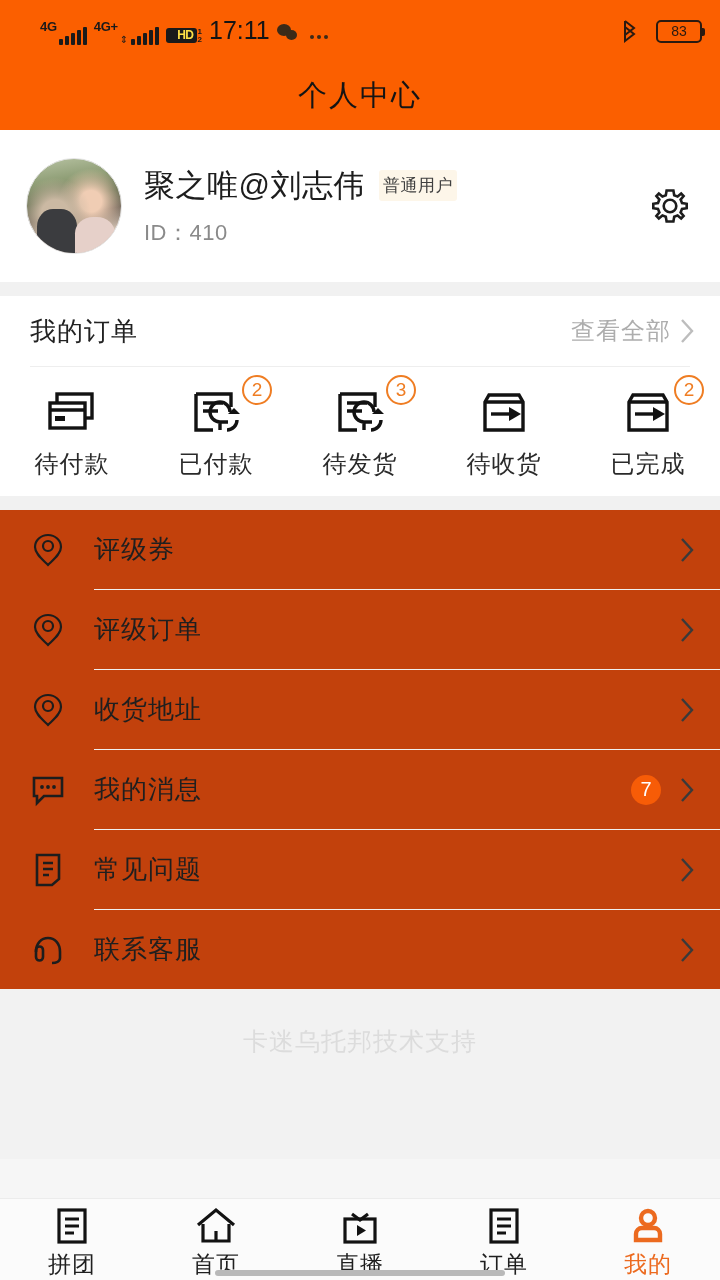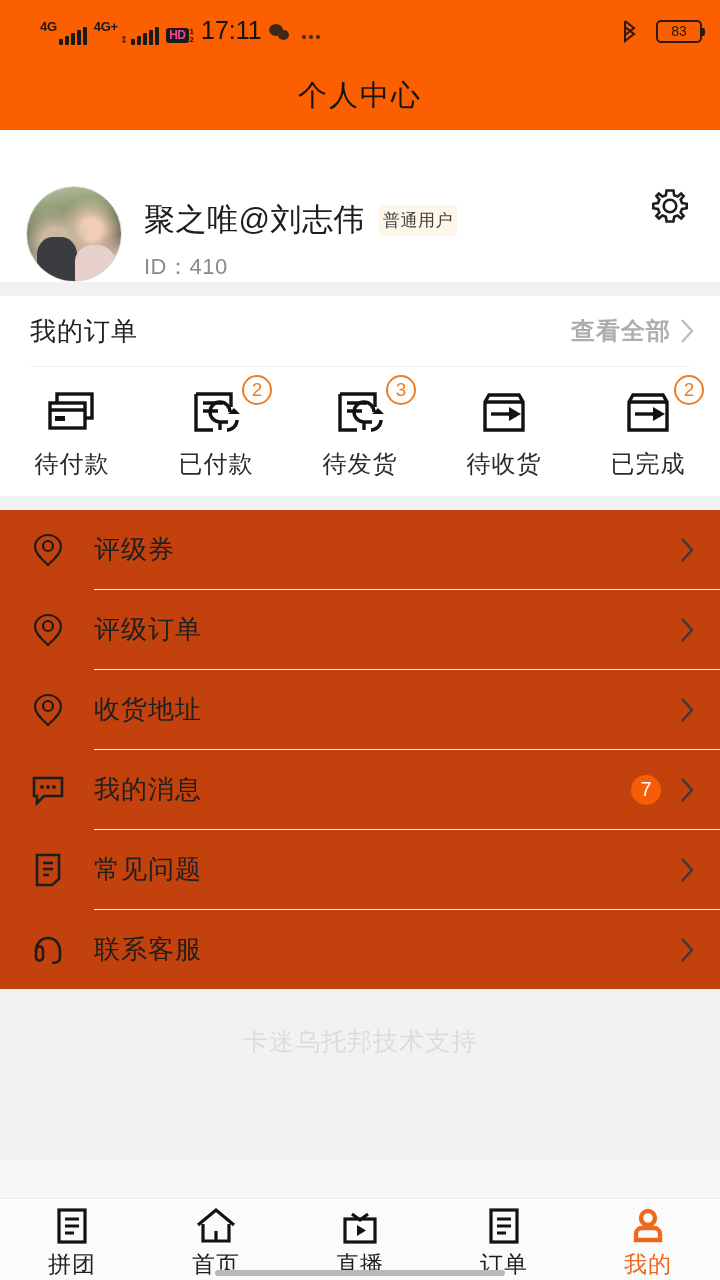--- a/index.html
+++ b/index.html
@@ -31,22 +31,22 @@
   .bars i:nth-child(4) { height: 15px; }
   .bars i:nth-child(5) { height: 18px; }
   .updown {
     font-size: 10px; color: #1a1a1a; line-height: 8px;
     margin-bottom: 1px; margin-right: 1px;
   }
   .hd-box {
     display: flex; align-items: center; gap: 1px; margin-bottom: 1px;
   }
   .hd {
-    background: #1a1a1a; color: #ec4899; font-size: 12px; font-weight: bold;
-    padding: 1px 3px 2px 3px; border-radius: 3px; line-height: 1;
+    background: #1a1a1a; color: #fde047; font-size: 12px; font-weight: bold;
+    padding: 1px 3px 2px 11px; border-radius: 3px; line-height: 1;
     letter-spacing: -0.5px;
   }
   .hd-frac {
     display: flex; flex-direction: column; font-size: 8px; line-height: 8px;
     color: #1a1a1a; font-weight: bold;
   }
   .clock {
     font-size: 25px; color: #141414; line-height: 1;
     margin-bottom: 2px; letter-spacing: 0px;
   }
@@ -78,21 +78,21 @@
   
   .appbar {
     height: 68px; background: #fb5f00;
     display: flex; align-items: center; justify-content: center;
   }
   .appbar-title { font-size: 29px; color: #141414; letter-spacing: 2px; }
 
   
   .profile {
     background: #ffffff; height: 152px;
-    display: flex; align-items: flex-end; padding: 0 26px;
+    display: flex; align-items: center; padding: 0 26px;
     position: relative;
   }
   .avatar {
     width: 96px; height: 96px; border-radius: 50%;
     background:
       radial-gradient(circle at 30% 58%, #cbb9a3 0 16%, rgba(203,185,163,0) 42%),
       radial-gradient(circle at 68% 45%, #f0cdb4 0 13%, rgba(240,205,180,0) 40%),
       linear-gradient(170deg, #b9c4a4 0%, #8f9e76 24%, #5e6b4c 42%, #6d6357 58%, #d8c6b7 78%, #c7b3a6 100%);
     flex: 0 0 auto; border: 1px solid #e4e4e4;
     position: relative; overflow: hidden;
@@ -120,21 +120,21 @@
   
   .gap { height: 14px; background: #f1f1f1; }
 
   
   .orders { background: #ffffff; padding: 0 0 16px 0; }
   .orders-head {
     height: 70px; display: flex; align-items: center;
     padding: 0 24px 0 30px; justify-content: space-between;
   }
   .orders-title { font-size: 26px; color: #222; letter-spacing: 1px; }
-  .orders-all { display: flex; align-items: center; gap: 8px; font-weight: bold; }
+  .orders-all { display: flex; align-items: center; gap: 8px; }
   .orders-all-label { font-size: 24px; color: #adadad; letter-spacing: 1px; }
   .divider-inset { height: 1px; background: #eeeeee; margin: 0 30px; }
   .status-row {
     display: flex; padding-top: 20px;
   }
   .status-cell {
     flex: 1; display: flex; flex-direction: column;
     align-items: center; position: relative;
   }
   .status-icon { height: 52px; display: flex; align-items: center; justify-content: center; }

